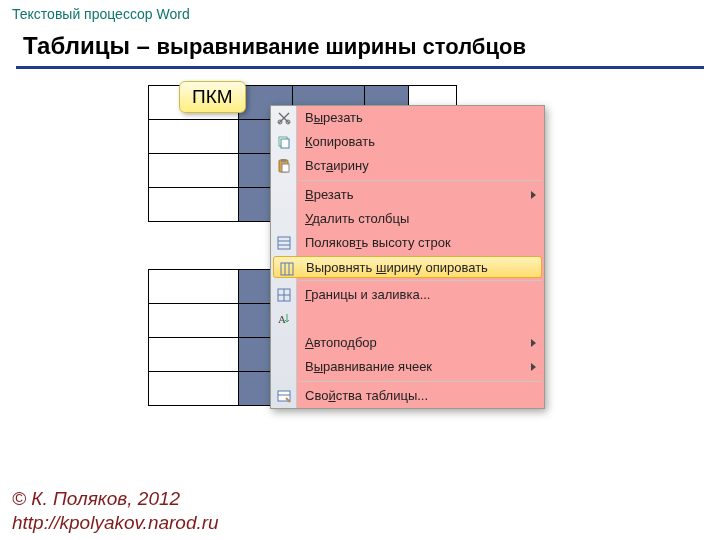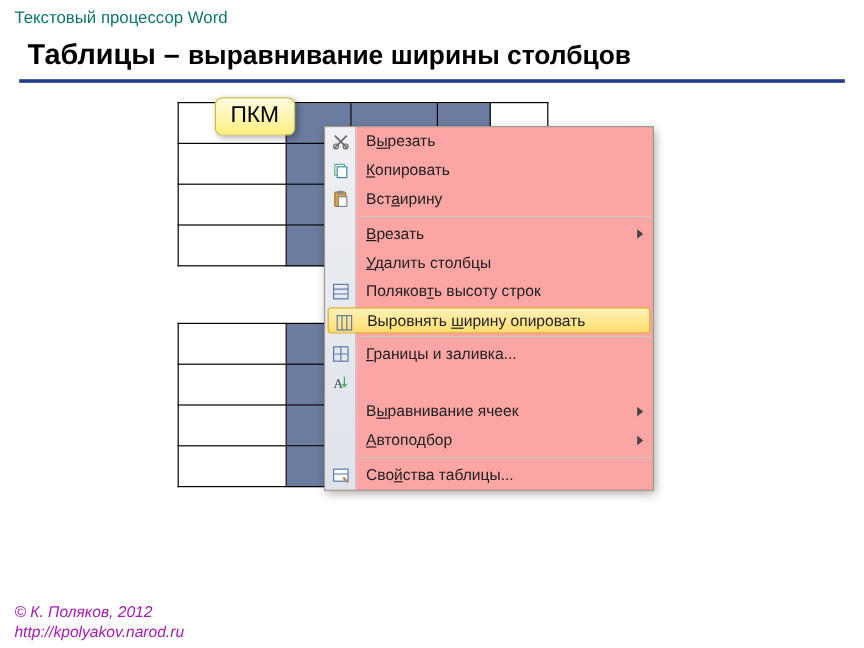--- a/index.html
+++ b/index.html
@@ -121,22 +121,22 @@
     position: absolute;
     top: 154px; left: 368px;
     width: 20px; height: 50px;
     pointer-events: none;
   }
 
   .footer {
     position: absolute;
     bottom: 4px; left: 12px;
     font-style: italic;
-    color: #a21caf;
-    font-size: 13px;
+    color: #7f1d1d;
+    font-size: 19px;
     line-height: 1.3;
   }
 </style>
 </head>
 <body>
 
 <div class="header-sub">Текстовый процессор Word</div>
 
 <div class="title">
   <span class="t1">Таблицы</span><span class="t1"> – </span><span class="t2">выравнивание ширины столбцов</span>
@@ -290,24 +290,24 @@
     </div>
     <div class="item">
       <span class="ic">
           <svg viewBox="0 0 16 16">
             <text x="2" y="12" font-size="11" font-family="serif" fill="#444">A</text>
             <path d="M11 3v8l2-2m-2 2l-2-2" stroke="#3a6" fill="none"></path>
           </svg>
         </span>
     </div>
     <div class="item sub">
+      <span><span></span><span class="u">А</span><span>втоподбор</span></span>
+    </div>
+    <div class="item sub">
       <span><span>В</span><span class="u">ы</span><span>равнивание ячеек</span></span>
-    </div>
-    <div class="item sub">
-      <span><span></span><span class="u">А</span><span>втоподбор</span></span>
     </div>
     <div class="sep"></div>
     <div class="item">
       <span class="ic">
           <svg viewBox="0 0 16 16">
             <rect x="2" y="3" width="12" height="10" fill="#fff" stroke="#5b7bb0"></rect>
             <line x1="2" y1="7" x2="14" y2="7" stroke="#5b7bb0"></line>
             <path d="M10 10l4 4" stroke="#b86" stroke-width="2"></path>
           </svg>
         </span>

